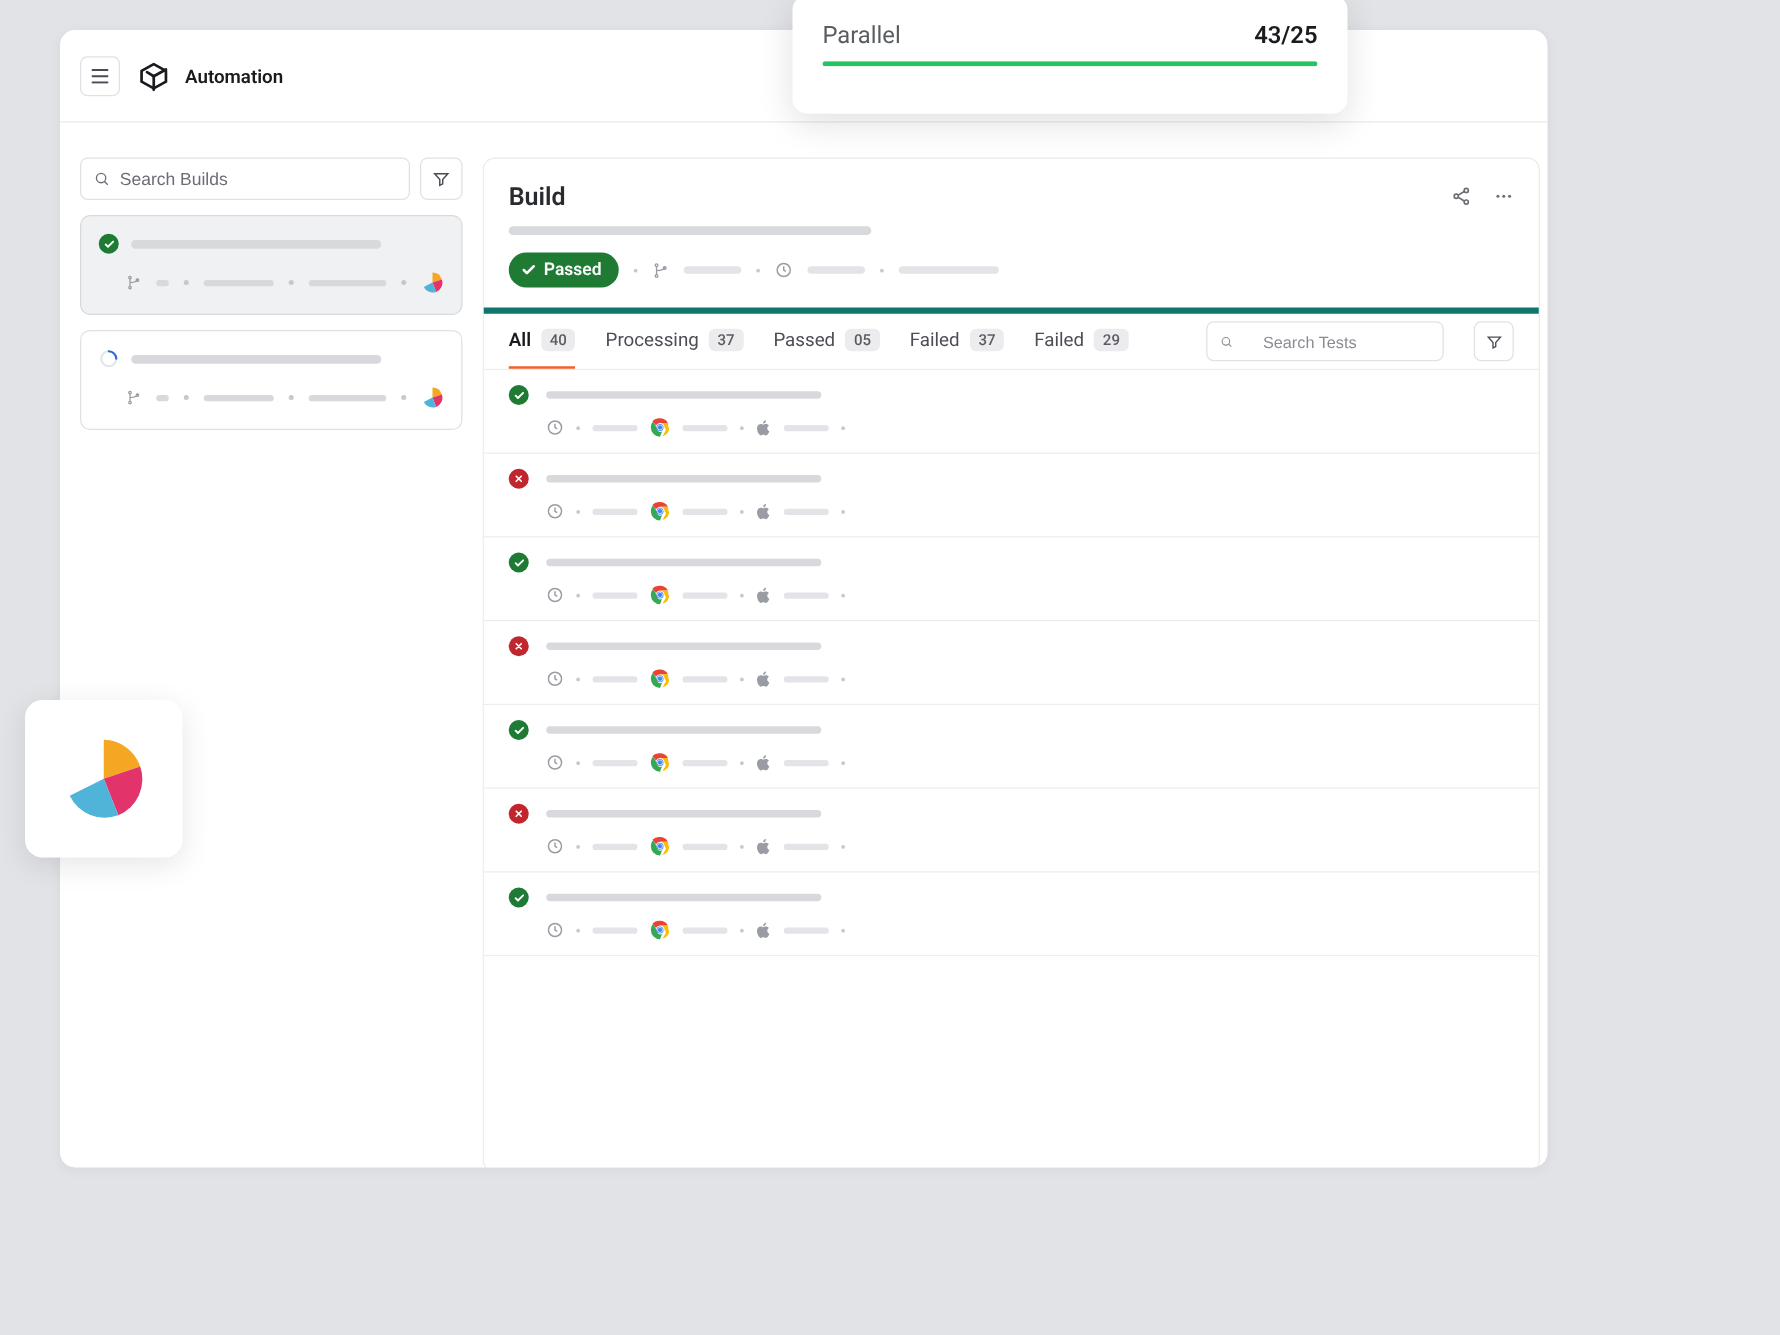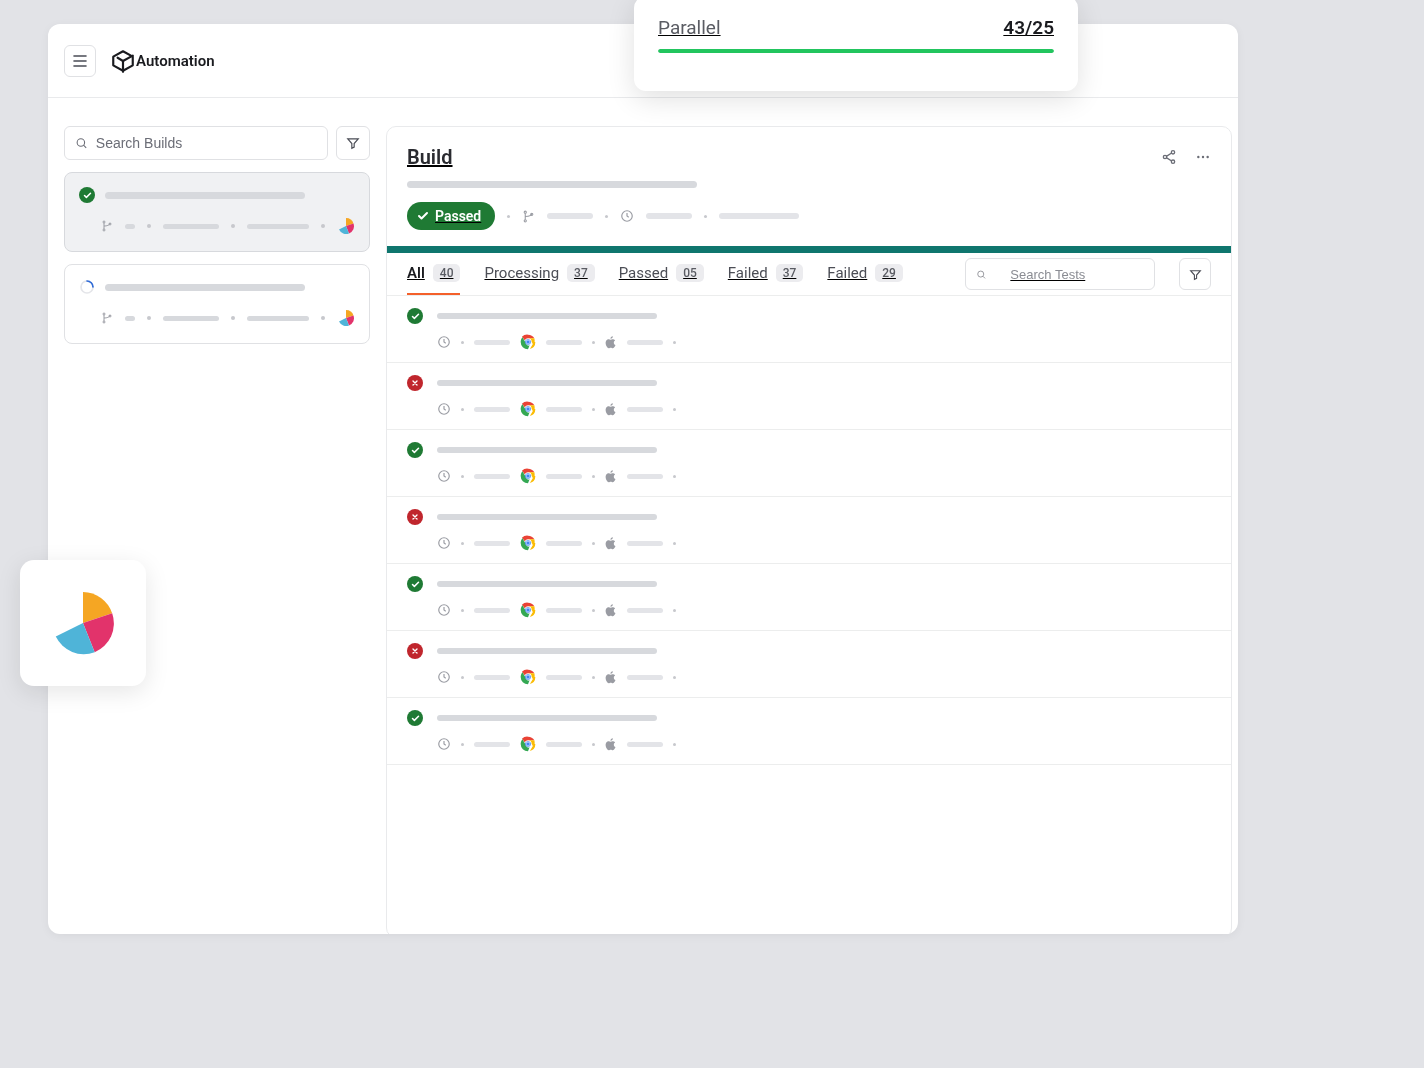--- a/index.html
+++ b/index.html
@@ -31,39 +31,39 @@
   gap: 14px;
 }
 .hamburger-btn {
   width: 32px; height: 32px;
   border: 1px solid #e0e1e4;
   border-radius: 6px;
   display: flex; align-items: center; justify-content: center;
   color: #4a4c55;
   background: #fff;
 }
-.logo-wrap { display:flex; align-items:center; }
+.logo-wrap { display:flex; align-items:center; gap:12px; }
 .app-title { font-size: 15px; font-weight: 600; color: #1a1b1f; }
 
 .stats-popover {
   position: absolute;
   left: 634px;
   top: -4px;
   width: 444px;
   height: 95px;
   background: #fff;
   border-radius: 12px;
   box-shadow: 0 8px 28px rgba(0,0,0,0.12);
   display: flex;
   padding: 20px 24px 18px 24px;
   gap: 40px;
   z-index: 10;
 }
 .stat-block { flex: 1; display:flex; flex-direction:column; gap:10px; }
-.stat-row { display:flex; justify-content:space-between; align-items:baseline;text-decoration:underline; }
+.stat-row { display:flex; justify-content:space-between; align-items:baseline; }
 .stat-label { font-size: 19px; color: #5a5c63; }
 .stat-value { font-size: 19px; font-weight: 600; color: #1a1b1f; }
 .stat-bar { height: 4px; background: #e9eaec; border-radius: 2px; overflow:hidden; }
 .stat-bar-fill { height:100%; border-radius:2px; }
 .stat-bar-fill.green { background: #22c55e; width:100%; }
 .stat-bar-fill.orange { background: #f5a623; width:28%; }
 
 .content { display:flex; height: calc(100% - 74px); }
 .sidebar {
   width: 338px;
@@ -114,21 +114,20 @@
   padding: 28px 0 16px 0;
   overflow:hidden;
 }
 .panel {
   margin: 0 6px 0 0;
   border: 1px solid #e9eaec;
   border-radius: 10px;
   height: 812px;
   display:flex; flex-direction:column;
   background:#fff;
-  text-decoration:underline;
 }
 .panel-header {
   padding: 18px 20px 16px 20px;
 }
 .panel-title-row { display:flex; align-items:center; }
 .panel-title { font-size: 20px; font-weight:650; color:#2a2b30; }
 .panel-actions { margin-left:auto; display:flex; gap:18px; color:#6b6d76; }
 .panel-sub { margin-top:12px; }
 .panel-sub .placeholder { height:7px; width:290px; }
 .panel-meta { margin-top:14px; display:flex; align-items:center; gap:12px; }
@@ -138,21 +137,21 @@
   padding:6px 14px 6px 10px;
   display:flex; align-items:center; gap:6px;
   font-size:14px; font-weight:600;
 }
 .meta-dot { width:3px; height:3px; border-radius:50%; background:#c7c8cd; }
 .meta-grey { background:#e3e4e8; height:6px; border-radius:3px; }
 .meta-icon { color:#9a9ca3; }
 
 .tabs-row {
   display:flex; align-items:center;
-  border-top:7px solid #0f766e;
+  border-top:5px solid #0f766e;
   border-bottom:1px solid #eceded;
   padding: 0 20px;
   height: 50px;
   gap: 24px;
 }
 .tab { display:flex; align-items:center; gap:8px; font-size:15px; color:#4c4e56; height:100%; cursor:pointer; border-bottom:2px solid transparent; }
 .tab.active { color:#1a1b1f; font-weight:650; border-bottom-color:#f4602a; }
 .tab-badge { background:#ececef; color:#5a5c63; font-size:12px; padding:2px 7px; border-radius:5px; font-weight:500; }
 .tabs-spacer { flex:1; }
 .search-tests {

